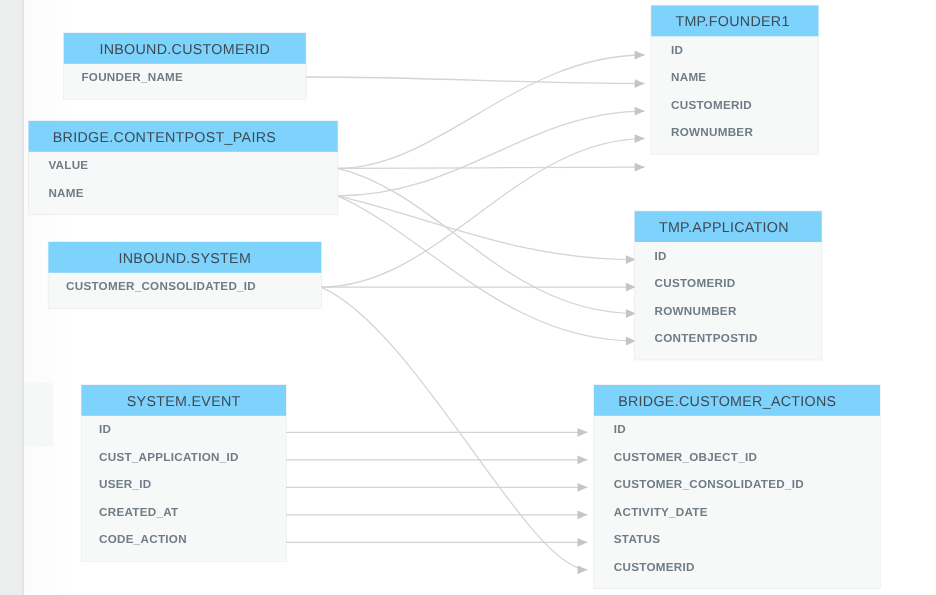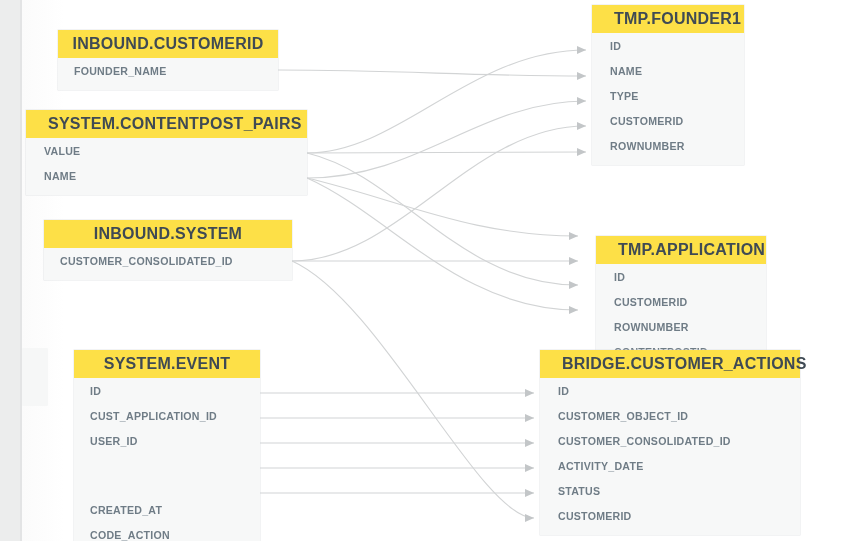--- a/index.html
+++ b/index.html
@@ -24,24 +24,24 @@
   svg.edges{position:absolute;left:0;top:0;width:851px;height:541px;pointer-events:none;}
   .edge{fill:none;stroke:#d2d4d5;stroke-width:1.15;}
   .arrowhead{fill:#c3c6c8;}
 
   .node{
     position:absolute;
     background:#f7f8f8;
     box-shadow:0 0 0 0.5px rgba(210,213,216,.55);
   }
   .node-header{
-    background:#fde047;
+    background:#7dd3fc;
     color:#3f4a54;
-    font-weight:bold;
-    font-size:16px;
+    font-weight:normal;
+    font-size:13px;
     letter-spacing:.25px;
     display:flex;align-items:center;
     height:28px;
     box-sizing:border-box;
   }
   .node-header.center{justify-content:center;}
   .node-header.pad{padding-left:22px;}
   .node-field{
     color:#6f7c86;
     font-size:10.6px;
@@ -94,53 +94,52 @@
       <path class="arrowhead" d="M525,514 L534,518 L525,522 Z"></path>
     </svg>
   <div id="nodes">
       <div class="node" style="left: 58px; top: 30px; width: 220px;">
         <div class="node-header center">INBOUND.CUSTOMERID</div>
         <div class="node-body">
           <div class="node-field" style="padding-left: 16px;">FOUNDER_NAME</div>
         </div>
       </div>
       <div class="node" style="left: 26px; top: 110px; width: 281px;">
-        <div class="node-header pad">SYSTEM.CONTENTPOST_PAIRS</div>
+        <div class="node-header pad">BRIDGE.CONTENTPOST_PAIRS</div>
         <div class="node-body">
           <div class="node-field" style="padding-left: 18px; text-align: right;">VALUE</div>
           <div class="node-field" style="padding-left: 18px;">NAME</div>
         </div>
       </div>
       <div class="node" style="left: 44px; top: 220px; width: 248px;">
         <div class="node-header center">INBOUND.SYSTEM</div>
         <div class="node-body">
           <div class="node-field" style="padding-left: 16px;">CUSTOMER_CONSOLIDATED_ID</div>
         </div>
       </div>
       <div class="node" style="left: 74px; top: 350px; width: 186px;">
         <div class="node-header center">SYSTEM.EVENT</div>
         <div class="node-body">
           <div class="node-field" style="padding-left: 16px;">ID</div>
           <div class="node-field" style="padding-left: 16px; text-align: center;">CUST_APPLICATION_ID</div>
           <div class="node-field" style="padding-left: 16px;">USER_ID</div>
-          <div class="node-field" style="padding-left: 16px; margin-top: 44px;">CREATED_AT</div>
+          <div class="node-field" style="padding-left: 16px;">CREATED_AT</div>
           <div class="node-field" style="padding-left: 16px;">CODE_ACTION</div>
         </div>
       </div>
       <div class="node" style="left: 592px; top: 5px; width: 152px;">
         <div class="node-header pad">TMP.FOUNDER1</div>
         <div class="node-body">
           <div class="node-field" style="padding-left: 18px;">ID</div>
           <div class="node-field" style="padding-left: 18px;">NAME</div>
-          <div class="node-field" style="padding-left: 18px;">TYPE</div>
           <div class="node-field" style="padding-left: 18px;">CUSTOMERID</div>
           <div class="node-field" style="padding-left: 18px;">ROWNUMBER</div>
         </div>
       </div>
-      <div class="node" style="left: 596px; top: 192px; width: 170px; margin-top: 44px;">
+      <div class="node" style="left: 577px; top: 192px; width: 170px;">
         <div class="node-header pad">TMP.APPLICATION</div>
         <div class="node-body">
           <div class="node-field" style="padding-left: 18px;">ID</div>
           <div class="node-field" style="padding-left: 18px;">CUSTOMERID</div>
           <div class="node-field" style="padding-left: 18px;">ROWNUMBER</div>
           <div class="node-field" style="padding-left: 18px;">CONTENTPOSTID</div>
         </div>
       </div>
       <div class="node" style="left: 540px; top: 350px; width: 260px;">
         <div class="node-header pad">BRIDGE.CUSTOMER_ACTIONS</div>

